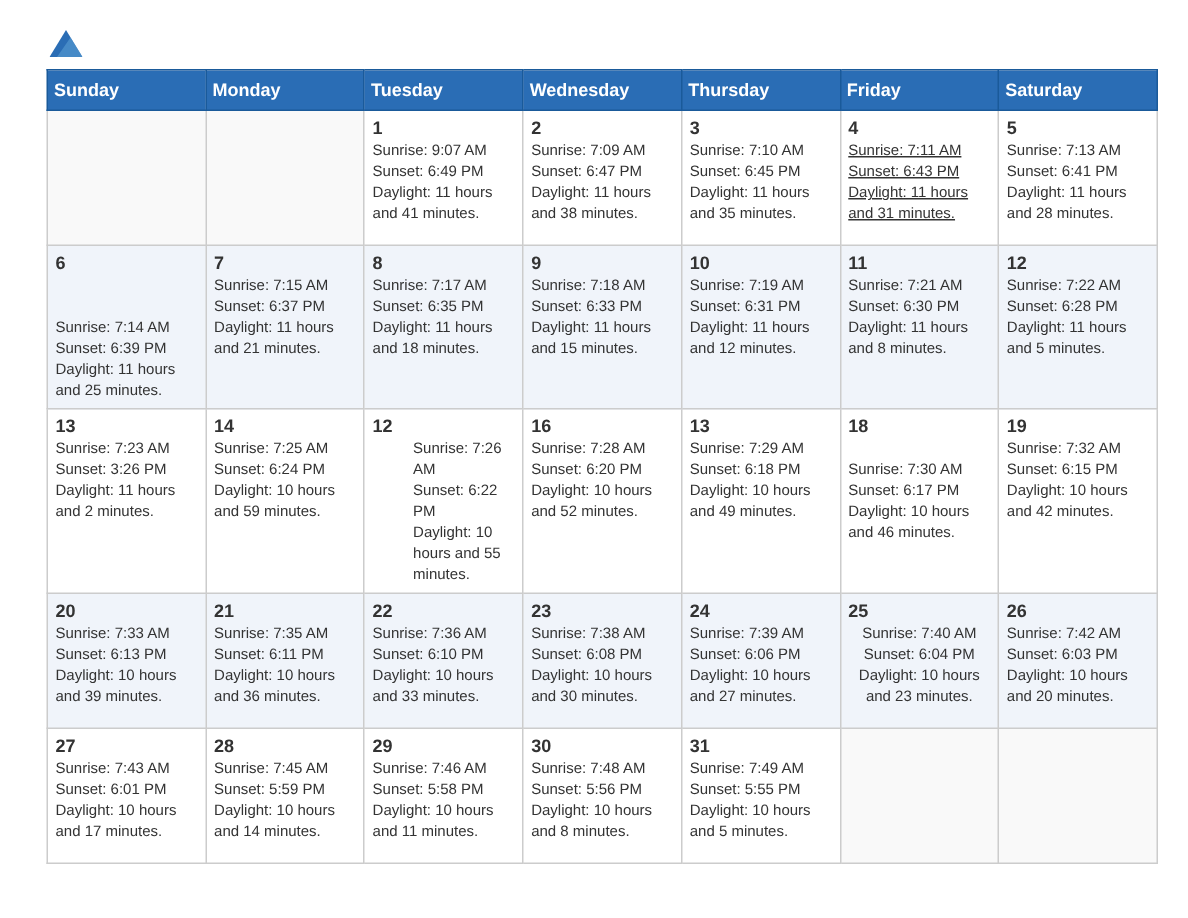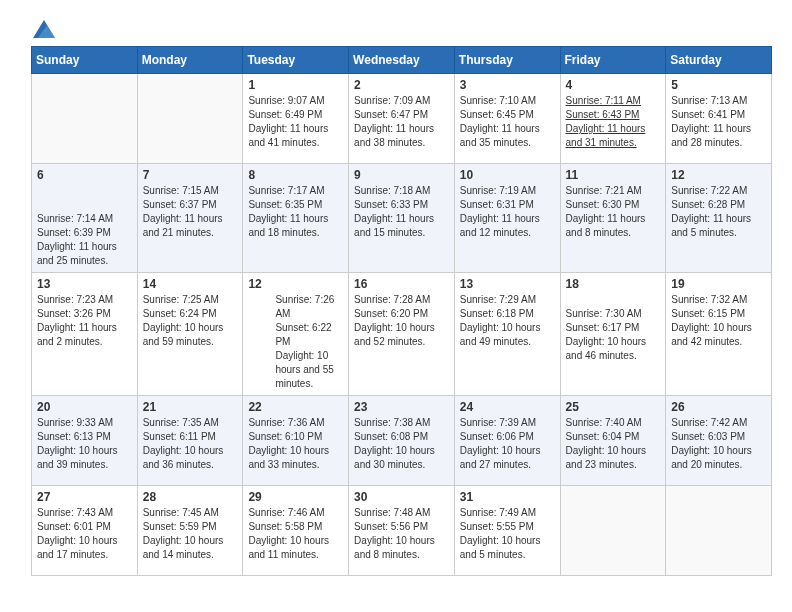--- a/index.html
+++ b/index.html
@@ -244,21 +244,21 @@
           <td>
             <span class="day-num">19</span>
             <div class="day-info" style="white-space: pre-line;">Sunrise: 7:32 AM
 Sunset: 6:15 PM
 Daylight: 10 hours and 42 minutes.</div>
           </td>
         </tr>
         <tr class="row-alt">
           <td>
             <span class="day-num">20</span>
-            <div class="day-info" style="white-space: pre-line;">Sunrise: 9:33 AM
+            <div class="day-info" style="white-space: pre-line;">Sunrise: 7:33 AM
 Sunset: 6:13 PM
 Daylight: 10 hours and 39 minutes.</div>
           </td>
           <td>
             <span class="day-num">21</span>
             <div class="day-info" style="white-space: pre-line;">Sunrise: 7:35 AM
 Sunset: 6:11 PM
 Daylight: 10 hours and 36 minutes.</div>
           </td>
           <td>
@@ -274,21 +274,21 @@
 Daylight: 10 hours and 30 minutes.</div>
           </td>
           <td>
             <span class="day-num">24</span>
             <div class="day-info" style="white-space: pre-line;">Sunrise: 7:39 AM
 Sunset: 6:06 PM
 Daylight: 10 hours and 27 minutes.</div>
           </td>
           <td>
             <span class="day-num">25</span>
-            <div class="day-info" style="white-space: pre-line;">Sunrise: 7:40 AM
+            <div class="day-info" style="white-space: pre-line; text-align: center;">Sunrise: 7:40 AM
 Sunset: 6:04 PM
 Daylight: 10 hours and 23 minutes.</div>
           </td>
           <td>
             <span class="day-num">26</span>
             <div class="day-info" style="white-space: pre-line;">Sunrise: 7:42 AM
 Sunset: 6:03 PM
 Daylight: 10 hours and 20 minutes.</div>
           </td>
         </tr>

